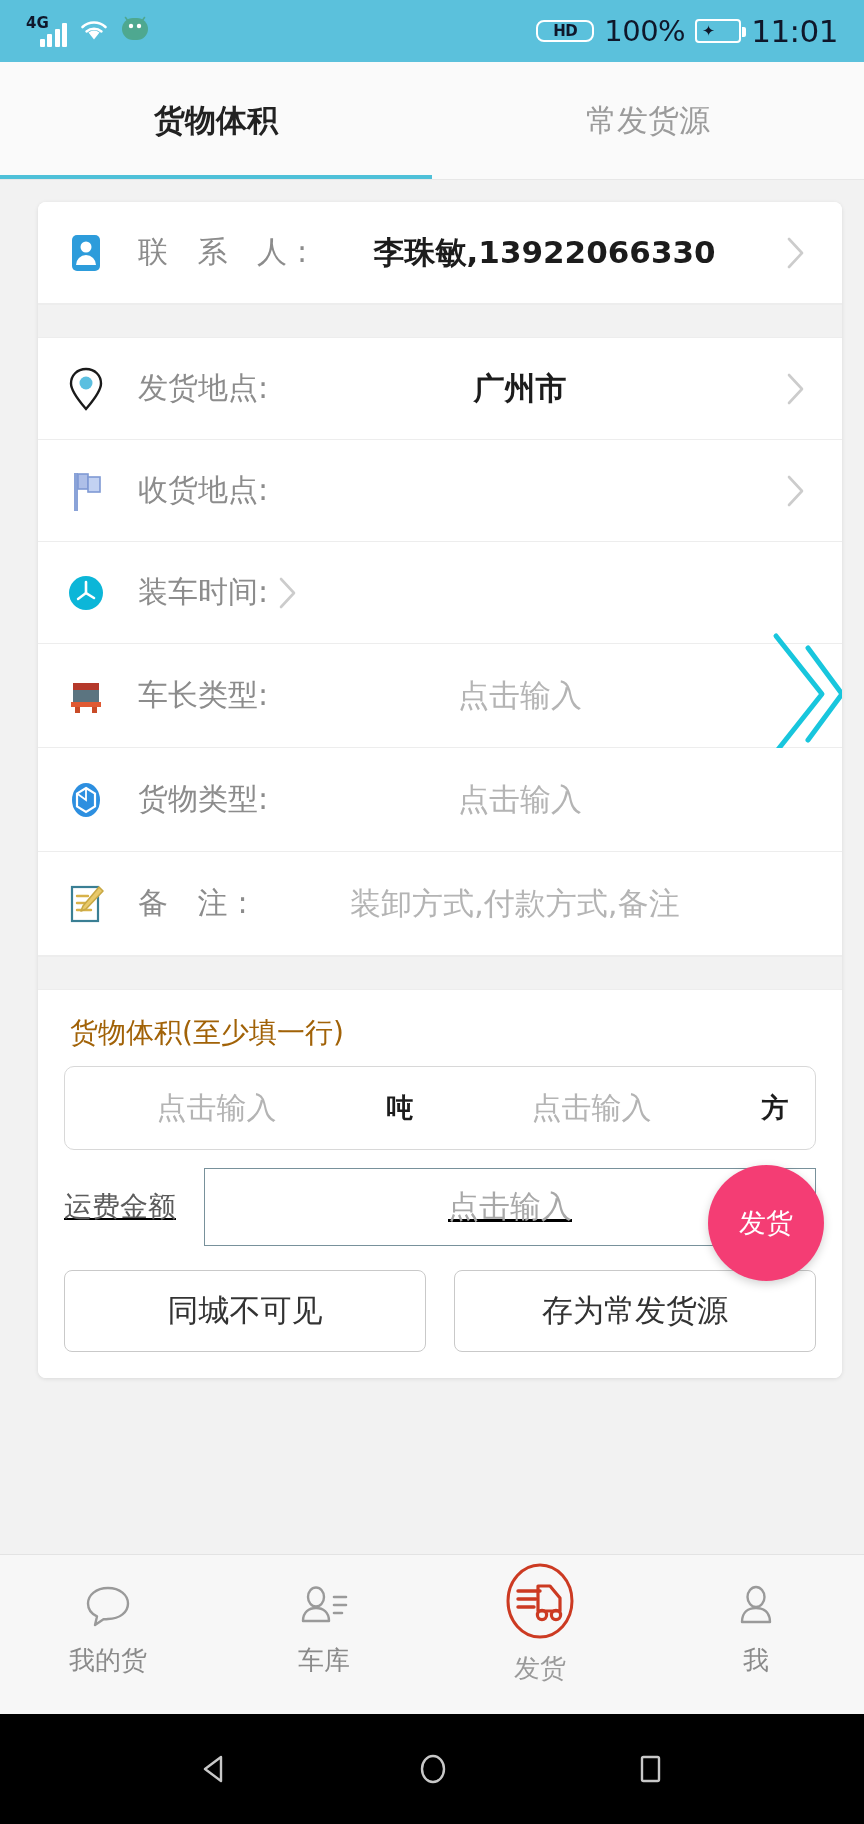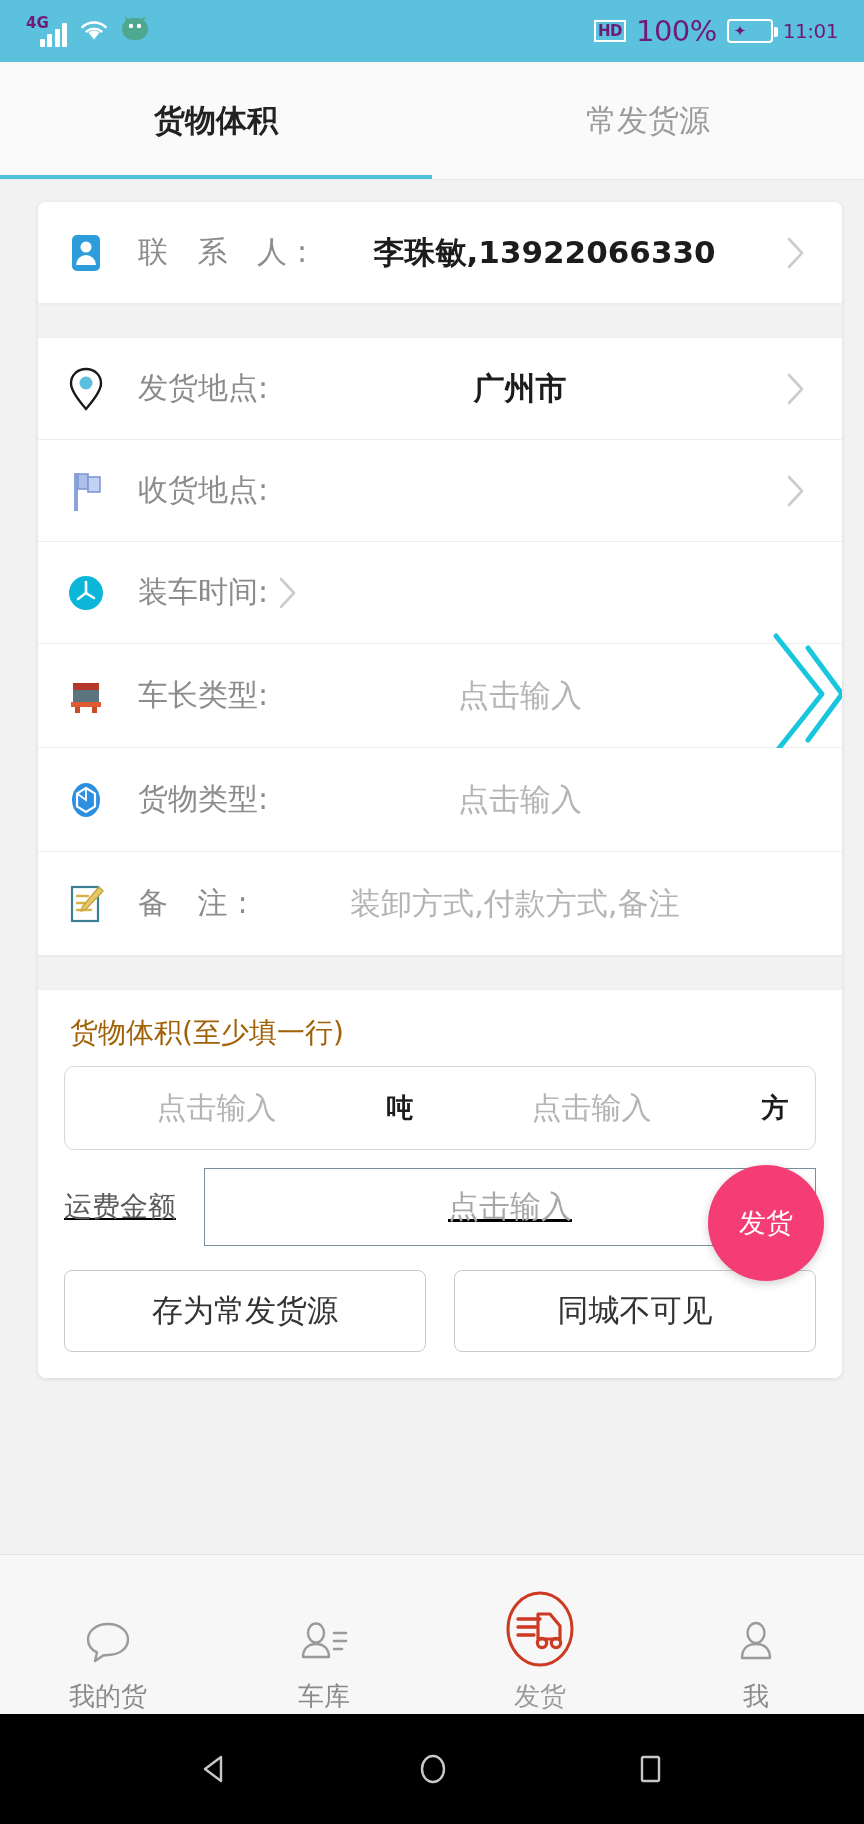--- a/index.html
+++ b/index.html
@@ -6,39 +6,39 @@
   html, body {
     width: 864px; height: 1824px;
     font-family: "DejaVu Sans", "Liberation Sans", sans-serif;
     background: #ffffff;
     overflow: hidden;
   }
   .phone { position: relative; width: 864px; height: 1824px; background: #f2f2f2; }
 
   
   .statusbar {
-    height: 62px; background: #5bc1dc; color: #701a75;
+    height: 62px; background: #5bc1dc; color: #0f172a;
     display: flex; align-items: center; justify-content: space-between;
     padding: 0 26px;
   }
   .sb-left { display: flex; align-items: flex-end; gap: 12px; }
   .sb-right { display: flex; align-items: center; gap: 10px; }
   .net-type { font-size: 15px; font-weight: bold; line-height: 1; margin-bottom: 16px; margin-right: -9px; }
   .bars { display: flex; align-items: flex-end; gap: 2.5px; height: 26px; }
   .bars i { display:block; width: 5px; background: #ffffff; border-radius: 1px; }
   .bars i:nth-child(1){ height: 8px; }
   .bars i:nth-child(2){ height: 13px; }
   .bars i:nth-child(3){ height: 18px; }
   .bars i:nth-child(4){ height: 24px; }
   .hd-badge {
-    border: 2.5px solid #ffffff; border-radius: 0; font-size: 15px; font-weight: bold;
-    padding: 0px 2px; line-height: 18px; letter-spacing: -0.5px;
+    border: 2.5px solid #ffffff; border-radius: 8px; font-size: 15px; font-weight: bold;
+    padding: 0px 15px; line-height: 18px; letter-spacing: -0.5px;
   }
   .pct { font-size: 29px; letter-spacing: -0.5px; }
-  .clock { font-size: 20px; letter-spacing: -0.5px; }
+  .clock { font-size: 31px; letter-spacing: -0.5px; }
   .battery { position: relative; width: 46px; height: 24px; border: 2.5px solid #ffffff; border-radius: 4px; display:flex; align-items:center; }
   .battery:after { content:""; position: absolute; right: -7px; top: 6px; width: 4px; height: 10px; background:#ffffff; border-radius:0 2px 2px 0; }
   .bolt { font-size: 15px; margin-left: 5px; line-height: 1; }
 
   
   .tabbar { height: 118px; background: #fafafa; display: flex; position: relative; }
   .tab { flex: 1; display:flex; align-items:center; justify-content:center; position: relative; }
   .tab span { font-size: 31px; color: #9b9b9b; }
   .tab.active span { color: #222222; font-weight: 600; }
   .tab.active:after {
@@ -112,21 +112,21 @@
     border-radius: 50%; background: #f43d74;
     display:flex; align-items:center; justify-content:center;
     color: #ffffff; font-size: 27px; z-index: 50;
     box-shadow: 0 3px 10px rgba(0,0,0,0.18);
   }
 
   
   .bottomnav {
     position: absolute; left: 0; right: 0; bottom: 110px; height: 160px;
     background: #f7f7f7; border-top: 1px solid #e3e3e3;
-    display: flex; align-items: flex-end;
+    display: flex; align-items: flex-start;
   }
   .nav-item { flex:1; display:flex; flex-direction:column; align-items:center; padding-top: 20px; }
   .nav-icon { height: 62px; display:flex; align-items:center; justify-content:center; }
   .nav-label { font-size: 26px; color: #8a8a8a; margin-top: 6px; }
   .nav-item.center .nav-icon { height: 80px; margin-top: -14px; }
   .nav-item.center .nav-label { color: #9a9a9a; margin-top: 10px; }
 
   
   .androidnav {
     position: absolute; left:0; right:0; bottom:0; height: 110px; background:#000000;
@@ -332,22 +332,22 @@
       </div>
 
       <div class="fee-row">
         <div class="fee-label">运费金额</div>
         <div class="fee-box">
           <span>点击输入</span>
         </div>
       </div>
 
       <div class="btn-row">
+        <div class="btn">同城不可见</div>
         <div class="btn">存为常发货源</div>
-        <div class="btn">同城不可见</div>
       </div>
 
     </div>
   </div>
 
   <div class="fab">
     <span>发货</span>
   </div>
 
   <div class="bottomnav">

